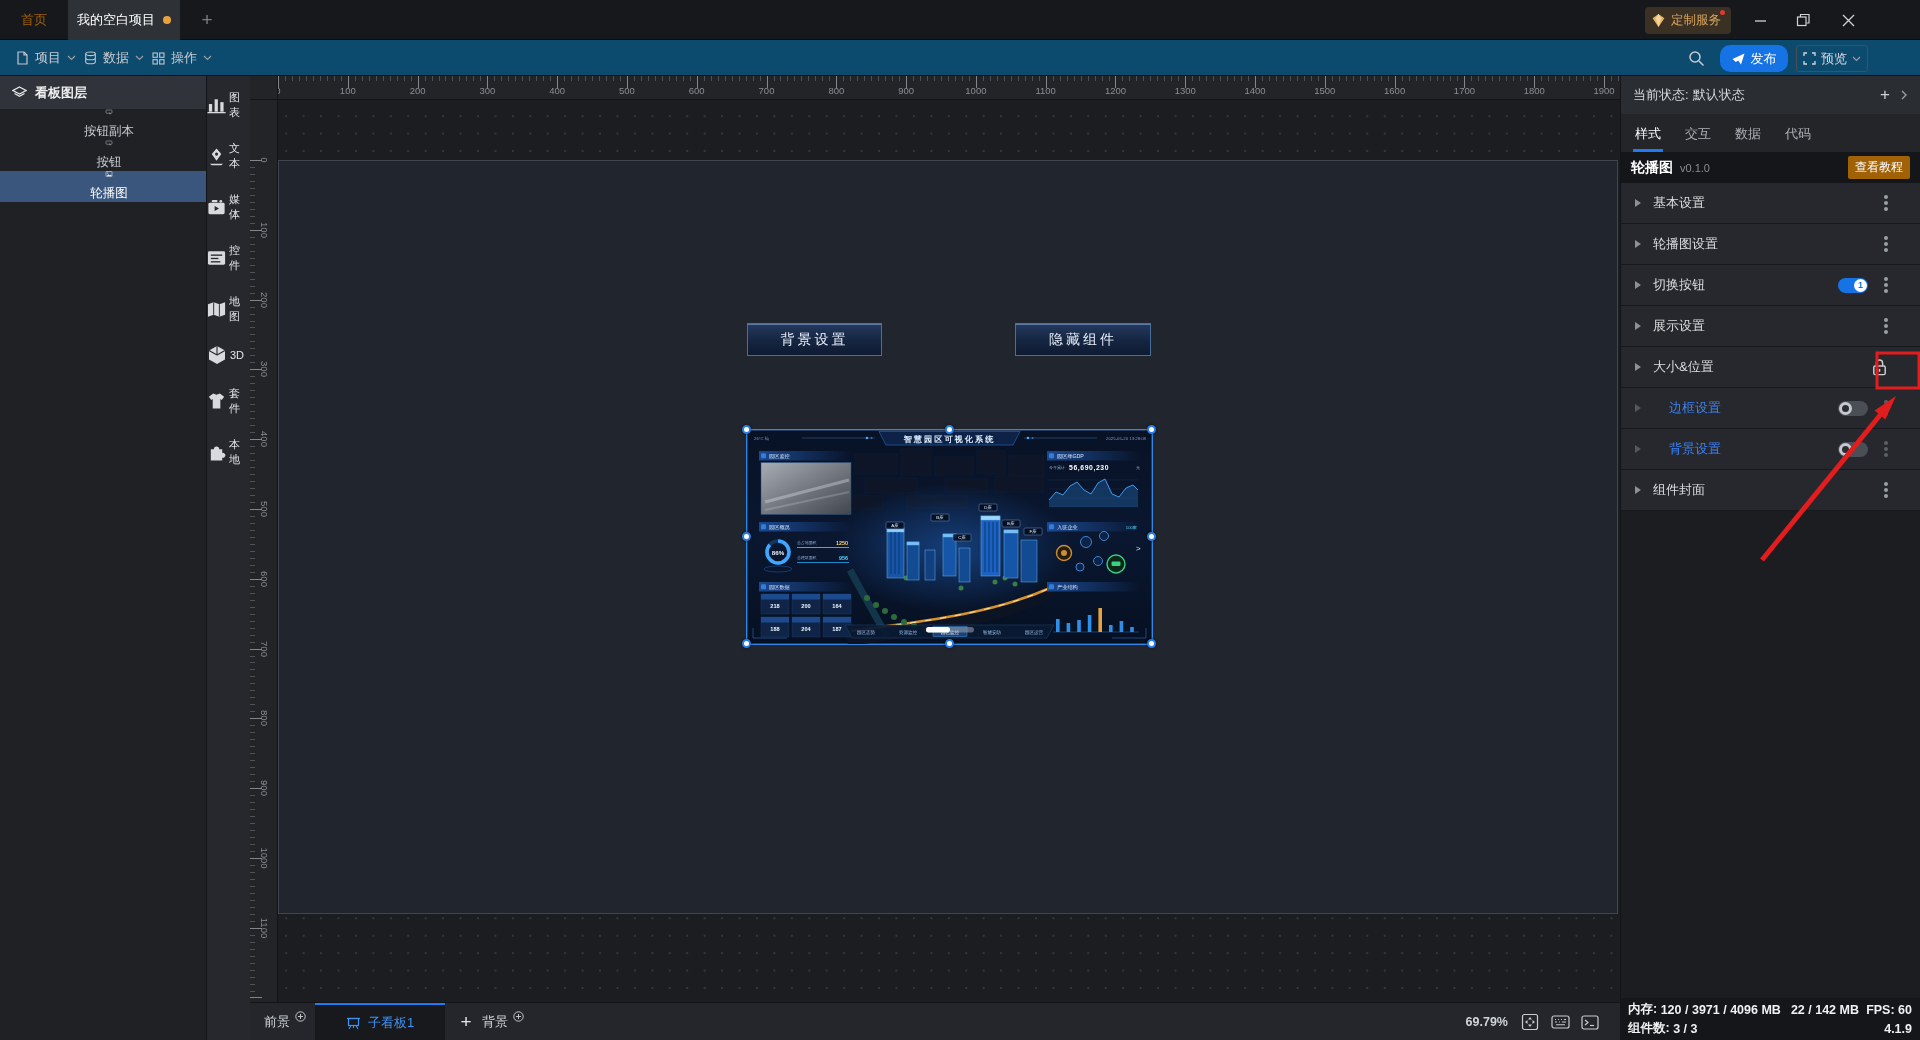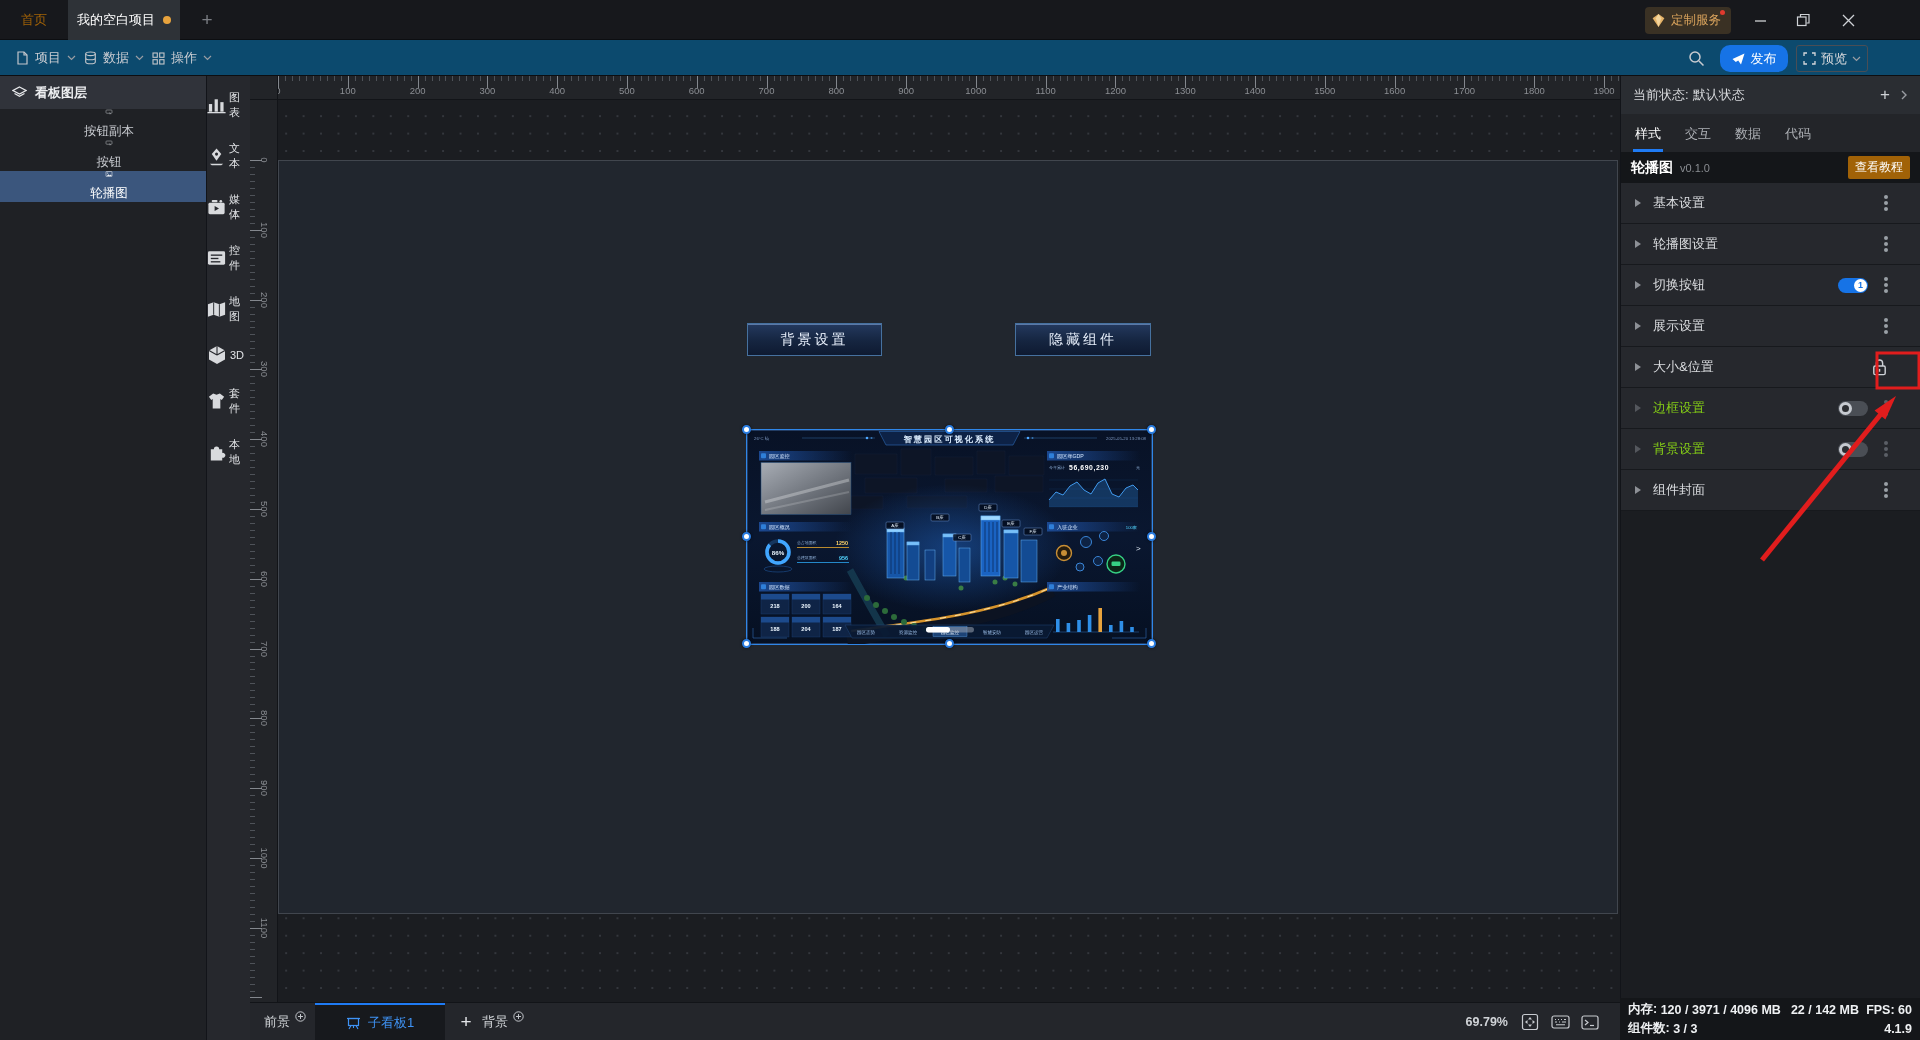--- a/index.html
+++ b/index.html
@@ -68,21 +68,21 @@
   .rp-tab.active { color:#fff; }
   .rp-tab.active::after { content:""; position:absolute; left:-2px; right:-2px; bottom:0; height:3px; background:#1f7bf4; }
   .comp-row { height:31px; background:#141619; display:flex; align-items:center; padding:0 10px; gap:7px; }
   .comp-name { color:#fff; font-size:14px; font-weight:bold; }
   .comp-ver { color:#8a8d92; font-size:11px; }
   .tutorial-btn { margin-left:auto; background:#a16207; color:#fff; font-size:12px; padding:3px 7px; border-radius:2px; }
   .sections { background:#26282d; }
   .sec-row { height:41px; display:flex; align-items:center; padding:0 28px 0 14px; border-bottom:1px solid #17191d; background:#26282d; }
   .sec-caret { width:0; height:0; border-left:6px solid #8d9096; border-top:4.5px solid transparent; border-bottom:4.5px solid transparent; margin-right:12px; }
   .sec-label { color:#dcdee1; font-size:13px; }
-  .sec-row.disabled .sec-label { color:#84cc16; }
+  .sec-row.disabled .sec-label { color:#3b82f6;margin-left:16px; }
   .sec-row.disabled .sec-caret { border-left-color:#54575d; }
   .sec-right { margin-left:auto; display:flex; align-items:center; gap:12px; }
   .kebab { width:4px; height:4px; border-radius:50%; background:#9aa0a6; box-shadow:0 -6px 0 #9aa0a6, 0 6px 0 #9aa0a6; margin:0 4px; }
   .disabled .kebab { background:#5b5f66; box-shadow:0 -6px 0 #5b5f66, 0 6px 0 #5b5f66; }
   .toggle { width:30px; height:15px; border-radius:8px; position:relative; }
   .toggle.on { background:#1673e6; }
   .toggle.on .knob { position:absolute; right:1px; top:1px; width:13px; height:13px; border-radius:50%; background:#fff; color:#1673e6; font-size:9px; font-weight:bold; display:flex; align-items:center; justify-content:center; }
   .toggle.off { background:#4a4e55; }
   .toggle.off .knob { position:absolute; left:1px; top:1px; width:13px; height:13px; border-radius:50%; background:#2b2d31; border:3px solid #c6cad0; }
   .lock-btn { width:26px; height:26px; display:flex; align-items:center; justify-content:center; }

